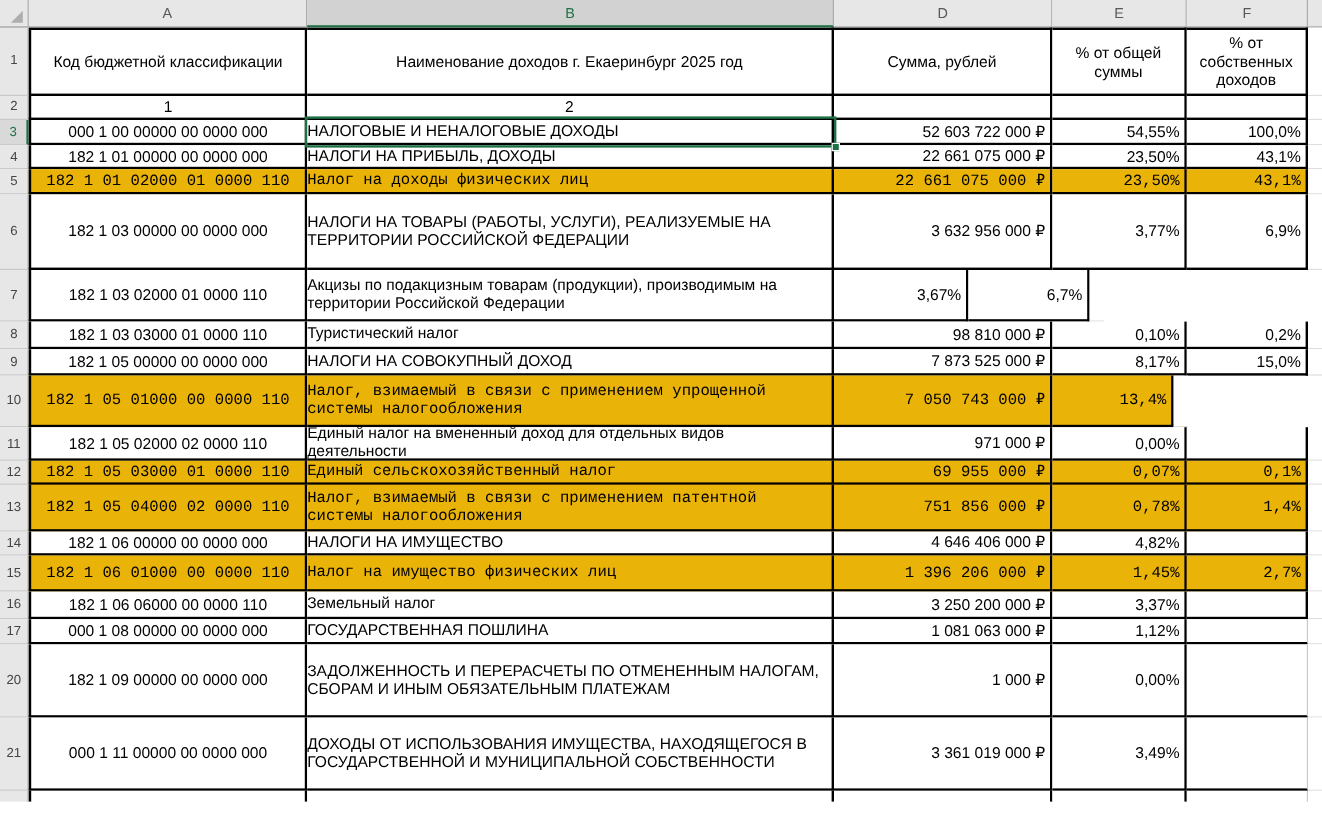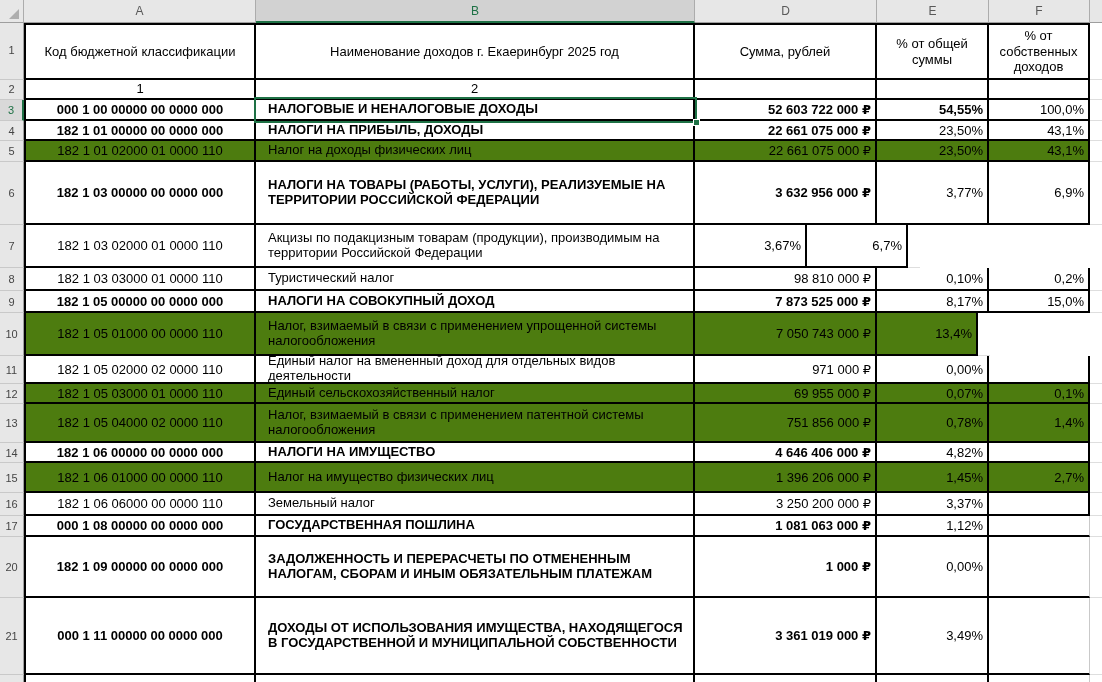--- a/index.html
+++ b/index.html
@@ -39,35 +39,35 @@
   .w-d { width: 182px; }   .w-e { width: 112px; } .w-f { width: 101px; }
   .w-g { width: 12px; }
   
   .row { display: flex; width: 1102px; }
   .cell { display: flex; align-items: center; overflow: hidden;
           border-right: 2px solid #000; border-bottom: 2px solid #000; background: #fff; }
   .gut  { background: #E7E7E7; border-right: 1px solid #9F9F9F; border-bottom: 1px solid #C9C9C9;
           justify-content: center; font-size: 11px; color: #454545; }
   .gut.active { background: #D9D9D9; color: #1E7145; border-right: 2px solid #1E7145; }
   .ca { border-left: 2px solid #000; justify-content: center; text-align: center; }
-  .cb { padding: 1px 4px 1px 12px; line-height: 1.14; }
+  .cb { padding: 1px 4px 1px 0; line-height: 1.14; }
   .cd, .ce, .cf { justify-content: flex-end; text-align: right; padding-right: 4px; }
   .cg { border-right: none; border-bottom: 1px solid #DEDEDE; background: #fff; }
   .rtop .ca, .rtop .cb, .rtop .cd, .rtop .ce, .rtop .cf { border-top: 2px solid #000; }
   .hdr .cell { justify-content: center; text-align: center; padding: 0 4px; line-height: 1.2; }
-  .bold { font-weight: 700; }
-  .green .ca, .green .cb, .green .cd, .green .ce, .green .cf { background: #4d7c0f; }
+  .bold { font-weight: 400; }
+  .green .ca, .green .cb, .green .cd, .green .ce, .green .cf { background: #eab308; font-family: Liberation Mono, monospace; }
   .fthin .cf { border-right: 1px solid #C9C9C9; }
   .partial .cell { border-bottom: none; }
   .partial .gut { border-bottom: none; }
   
   .r1{height:57px} .r2{height:20px} .r3{height:21px} .r4{height:20px} .r5{height:21px}
   .r6{height:63px} .r7{height:43px} .r8{height:23px} .r9{height:22px} .r10{height:43px}
   .r11{height:28px} .r12{height:20px} .r13{height:39px} .r14{height:20px} .r15{height:30px}
-  .r16{height:23px} .r17{height:21px} .r20{height:61px} .r21{height:77px} .r22{height:9px}
+  .r16{height:23px} .r17{height:21px} .r20{height:61px} .r21{height:61px} .r22{height:9px}
   
   .selbox {
     position: absolute; left: 254px; top: 97px; width: 443px; height: 26px;
     border: 2px solid #1E7145; pointer-events: none; z-index: 5;
   }
   .selbox .handle {
     position: absolute; right: -5px; bottom: -5px; width: 7px; height: 7px;
     background: #1E7145; border: 1px solid #fff;
   }
 </style>

